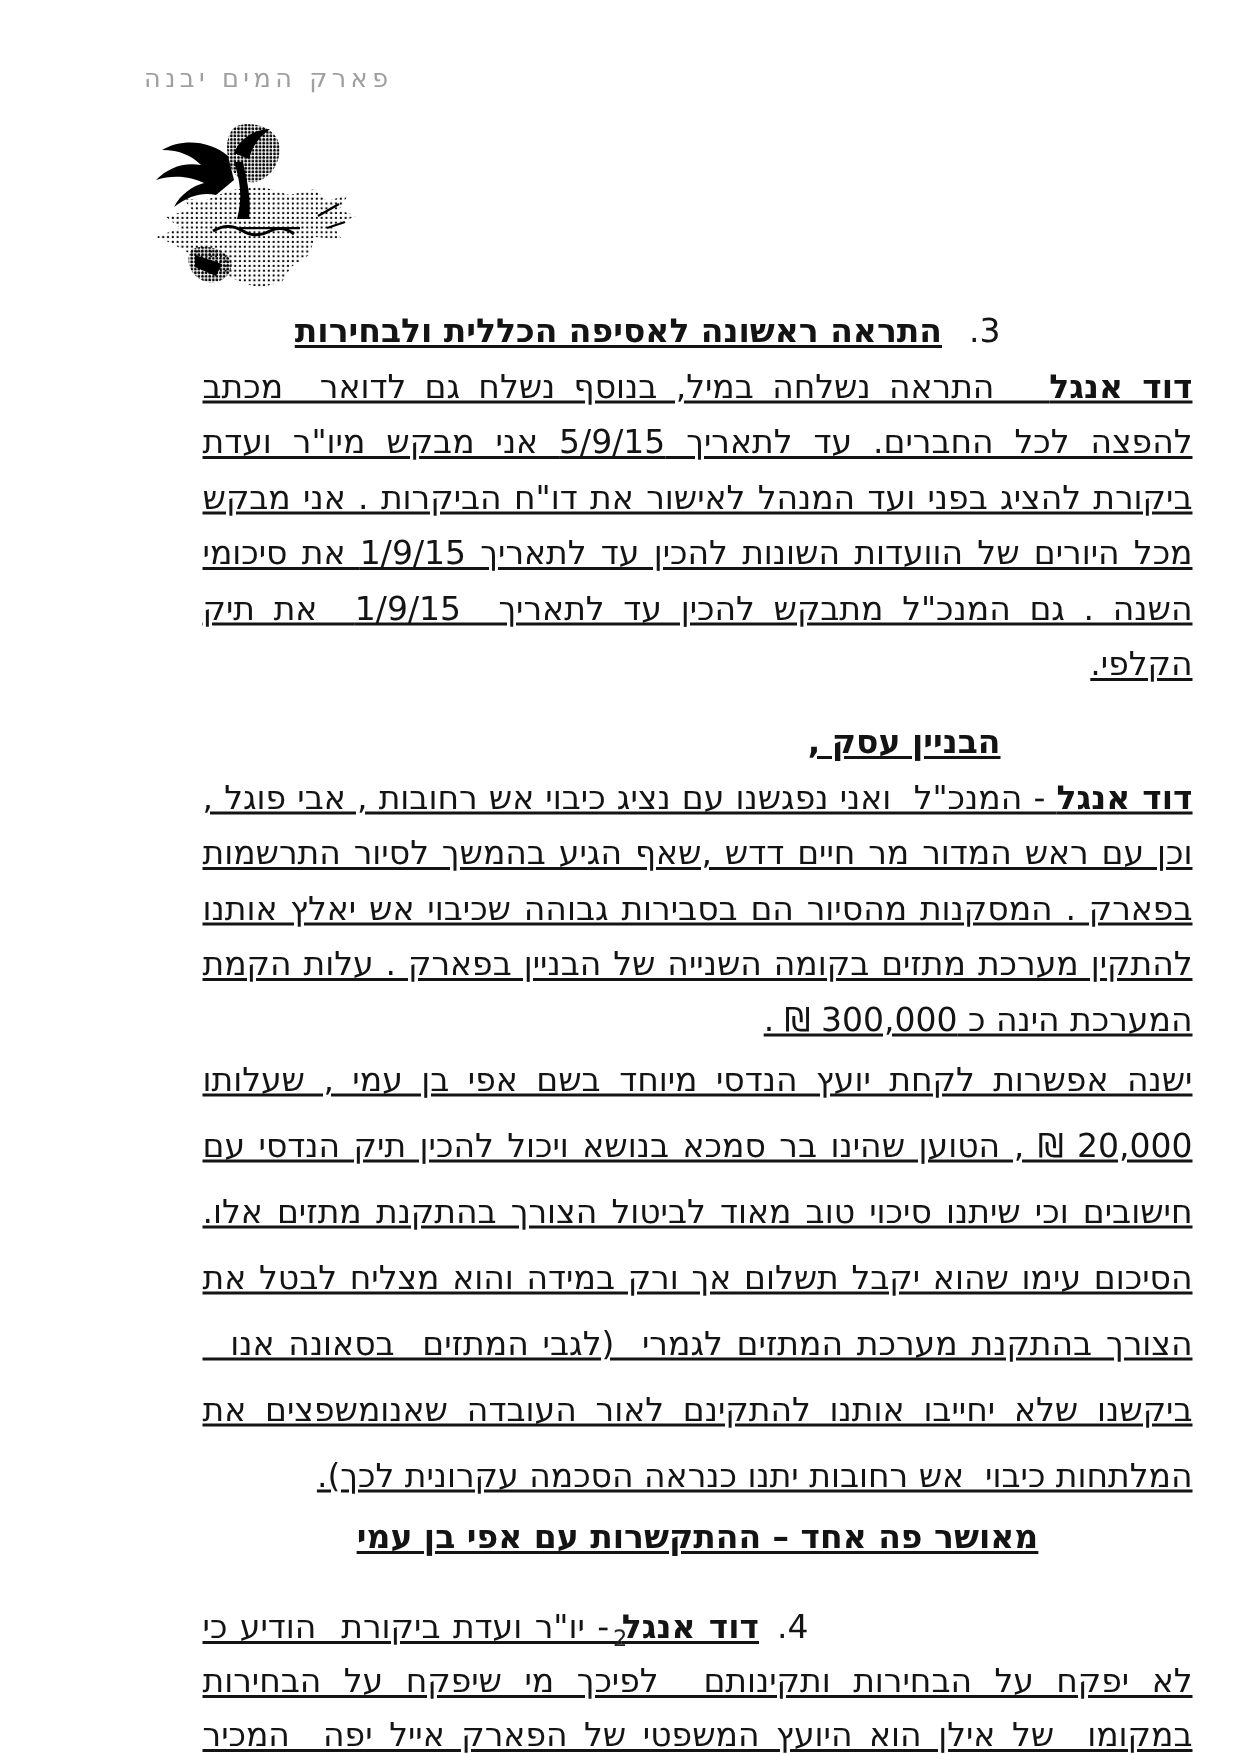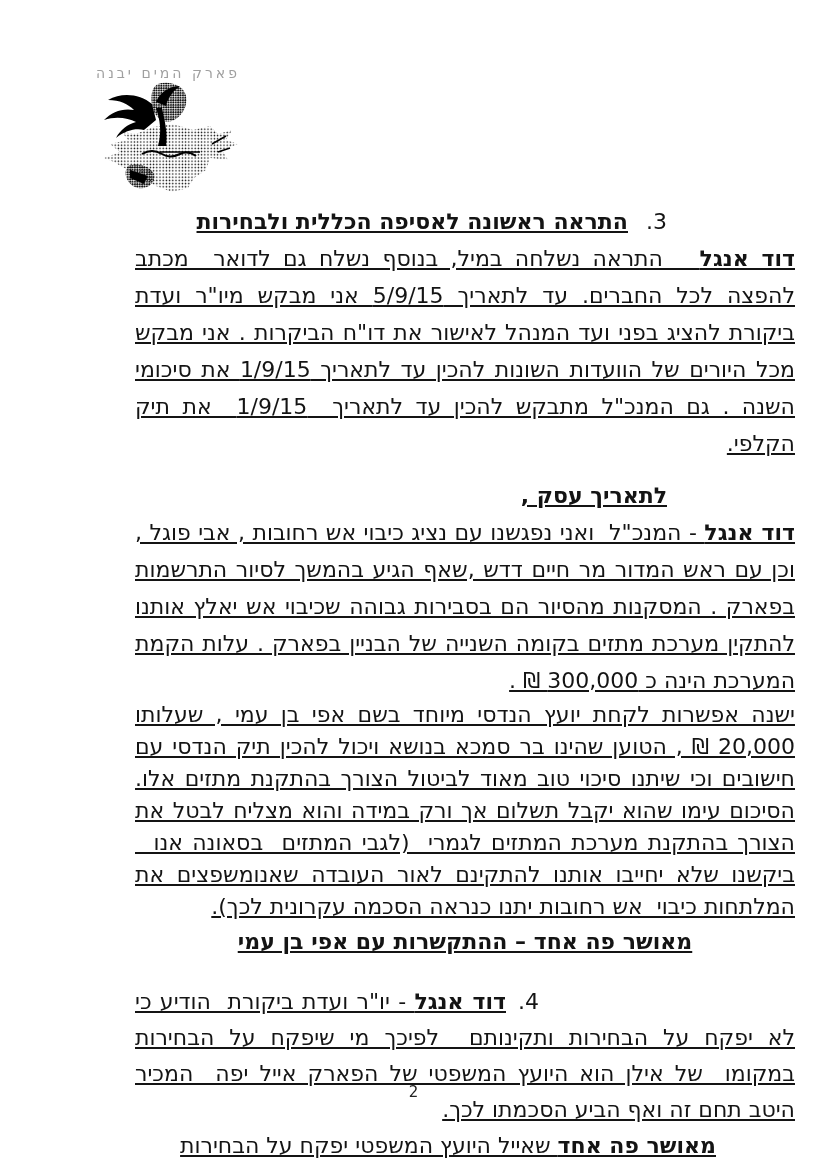--- a/index.html
+++ b/index.html
@@ -6,34 +6,34 @@
   .page {
     position:relative;
     width:827px; height:1169px;
     background:#ffffff;
     font-family:"DejaVu Sans", sans-serif;
     color:#141414;
     overflow:hidden;
   }
   
   .watermark {
-    position:absolute; left:96px; top:65px;
-    font-size:14px; letter-spacing:3px;
+    position:absolute; left:96px; top:43px;
+    font-size:17px; letter-spacing:3px;
     color:#8f8f8f; opacity:.85;
     direction:rtl; white-space:nowrap;
   }
   .logo { position:absolute; left:98px; top:80px; width:148px; height:118px; }
 
   .content {
     position:absolute; top:203px; left:135px; right:32px;
     direction:rtl; text-align:justify;
     font-size:22px; line-height:37px;text-decoration:underline;
   }
   .lh36 { line-height:36px; }
-  .lh32 { line-height:32px; }
+  .lh32 { line-height:44px; }
 
   .heading { font-weight:bold; padding-right:128px; text-align:right; white-space:nowrap; }
   .list-num { display:inline-block; margin-left:18px; font-weight:normal; }
   .num-sm { margin-left:12px; }
   p { margin:0; }
   .gap16 { margin-top:15px; }
   .gap24 { margin-top:24px; }
   .gap30 { margin-top:30px; }
   b { font-weight:bold; }
   .indent-first { text-indent:128px; }
@@ -83,21 +83,21 @@
     <path d="M114,64 l14,-8 M120,72 l12,-4" stroke="#000" stroke-width="1.5" fill="none"></path>
   </svg>
 
   <div class="content">
 
     <div class="heading">
       <span class="list-num">3.</span><span>התראה ראשונה לאסיפה הכללית ולבחירות</span>
     </div>
     <p><b>דוד אנגל</b><span>&nbsp;&nbsp;&nbsp;התראה נשלחה במיל, בנוסף נשלח גם לדואר&nbsp; מכתב להפצה לכל החברים. עד לתאריך 5/9/15 אני מבקש מיו"ר ועדת ביקורת להציג בפני ועד המנהל לאישור את דו"ח הביקרות . אני מבקש מכל היורים של הוועדות השונות להכין עד לתאריך 1/9/15 את סיכומי השנה . גם המנכ"ל מתבקש להכין עד לתאריך&nbsp; 1/9/15&nbsp; את תיק הקלפי.</span></p>
 
-    <div class="heading gap16">לתאריך עסק ,</div>
+    <div class="heading gap16">הבניין עסק ,</div>
     <p><b>דוד אנגל</b><span> - המנכ"ל&nbsp; ואני נפגשנו עם נציג כיבוי אש רחובות , אבי פוגל , וכן עם ראש המדור מר חיים דדש ,שאף הגיע בהמשך לסיור התרשמות בפארק . המסקנות מהסיור הם בסבירות גבוהה שכיבוי אש יאלץ אותנו להתקין מערכת מתזים בקומה השנייה של הבניין בפארק . עלות הקמת המערכת הינה כ 300,000 ₪ .</span></p>
     <p class="lh32">ישנה אפשרות לקחת יועץ הנדסי מיוחד בשם אפי בן עמי , שעלותו 20,000 ₪ , הטוען שהינו בר סמכא בנושא ויכול להכין תיק הנדסי עם חישובים וכי שיתנו סיכוי טוב מאוד לביטול הצורך בהתקנת מתזים אלו. הסיכום עימו שהוא יקבל תשלום אך ורק במידה והוא מצליח לבטל את הצורך בהתקנת מערכת המתזים לגמרי&nbsp; (לגבי המתזים&nbsp; בסאונה אנו&nbsp;&nbsp; ביקשנו שלא יחייבו אותנו להתקינם לאור העובדה שאנומשפצים את המלתחות כיבוי&nbsp; אש רחובות יתנו כנראה הסכמה עקרונית לכך).</p>
     <p class="resolution-underline">מאושר פה אחד – ההתקשרות עם אפי בן עמי</p>
 
     <p class="indent-first lh36 gap24">
       <span class="list-num num-sm">4.</span><b>דוד אנגל</b><span> - יו"ר ועדת ביקורת&nbsp; הודיע כי לא יפקח על הבחירות ותקינותם&nbsp; לפיכך מי שיפקח על הבחירות במקומו&nbsp; של אילן הוא היועץ המשפטי של הפארק אייל יפה&nbsp; המכיר היטב תחם זה ואף הביע הסכמתו לכך.</span>
     </p>
     <p class="resolution-plain lh36"><b>מאושר פה אחד</b><span> שאייל היועץ המשפטי יפקח על הבחירות</span></p>
 
 

